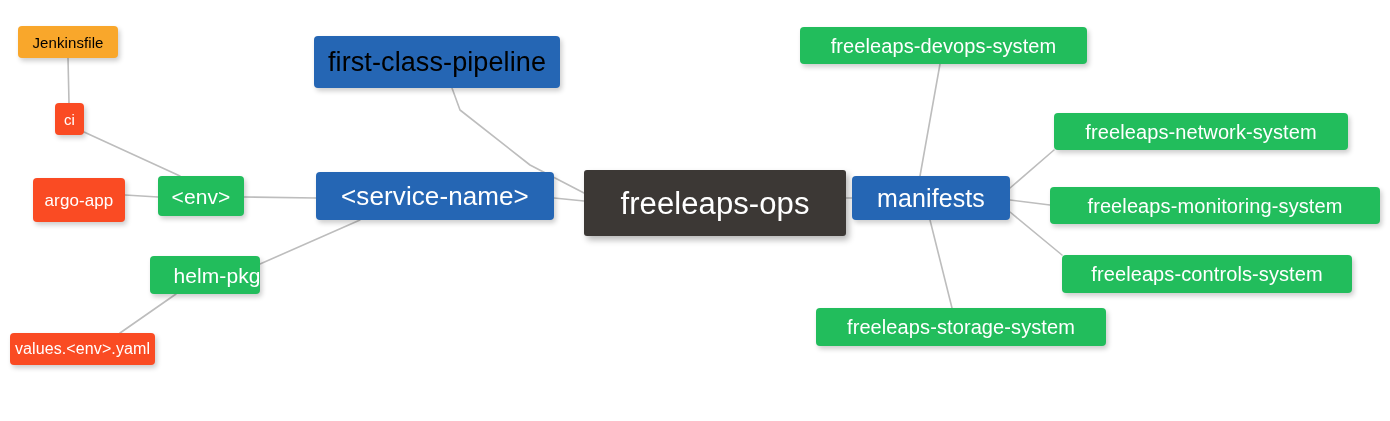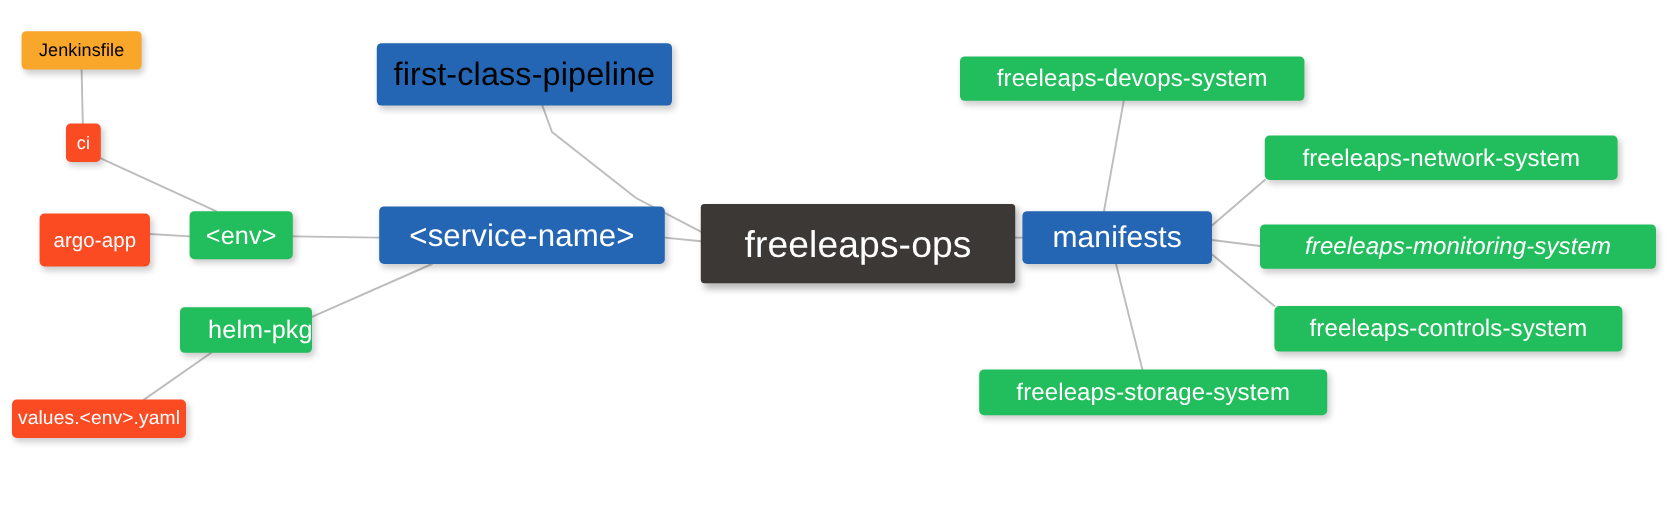--- a/index.html
+++ b/index.html
@@ -76,27 +76,27 @@
     </div>
     <div class="node" style="left: 852px; top: 176px; width: 158px; height: 44px; background: rgb(37, 102, 180); font-size: 25px; color: rgb(255, 255, 255);">
       <span>manifests</span>
     </div>
     <div class="node" style="left: 158px; top: 176px; width: 86px; height: 40px; background: rgb(34, 189, 92); font-size: 21px; color: rgb(255, 255, 255);">
       <span>&lt;env&gt;</span>
     </div>
     <div class="node" style="left: 150px; top: 256px; width: 110px; height: 38px; background: rgb(34, 189, 92); font-size: 21px; color: rgb(255, 255, 255); padding-left: 34px;">
       <span>helm-pkg</span>
     </div>
-    <div class="node" style="left: 800px; top: 27px; width: 287px; height: 37px; background: rgb(34, 189, 92); font-size: 20px; color: rgb(255, 255, 255); margin-top: 20px;">
+    <div class="node" style="left: 800px; top: 27px; width: 287px; height: 37px; background: rgb(34, 189, 92); font-size: 20px; color: rgb(255, 255, 255);">
       <span>freeleaps-devops-system</span>
     </div>
     <div class="node" style="left: 1054px; top: 113px; width: 294px; height: 37px; background: rgb(34, 189, 92); font-size: 20px; color: rgb(255, 255, 255);">
       <span>freeleaps-network-system</span>
     </div>
-    <div class="node" style="left: 1050px; top: 187px; width: 330px; height: 37px; background: rgb(34, 189, 92); font-size: 20px; color: rgb(255, 255, 255); font-style: italic;">
+    <div class="node" style="left: 1050px; top: 187px; width: 330px; height: 37px; background: rgb(34, 189, 92); font-size: 20px; color: rgb(255, 255, 255);">
       <span>freeleaps-monitoring-system</span>
     </div>
     <div class="node" style="left: 1062px; top: 255px; width: 290px; height: 38px; background: rgb(34, 189, 92); font-size: 20px; color: rgb(255, 255, 255);">
       <span>freeleaps-controls-system</span>
     </div>
     <div class="node" style="left: 816px; top: 308px; width: 290px; height: 38px; background: rgb(34, 189, 92); font-size: 20px; color: rgb(255, 255, 255);">
       <span>freeleaps-storage-system</span>
     </div>
     <div class="node" style="left: 18px; top: 26px; width: 100px; height: 32px; background: rgb(249, 167, 43); font-size: 15px; color: #000000;">
       <span>Jenkinsfile</span>

